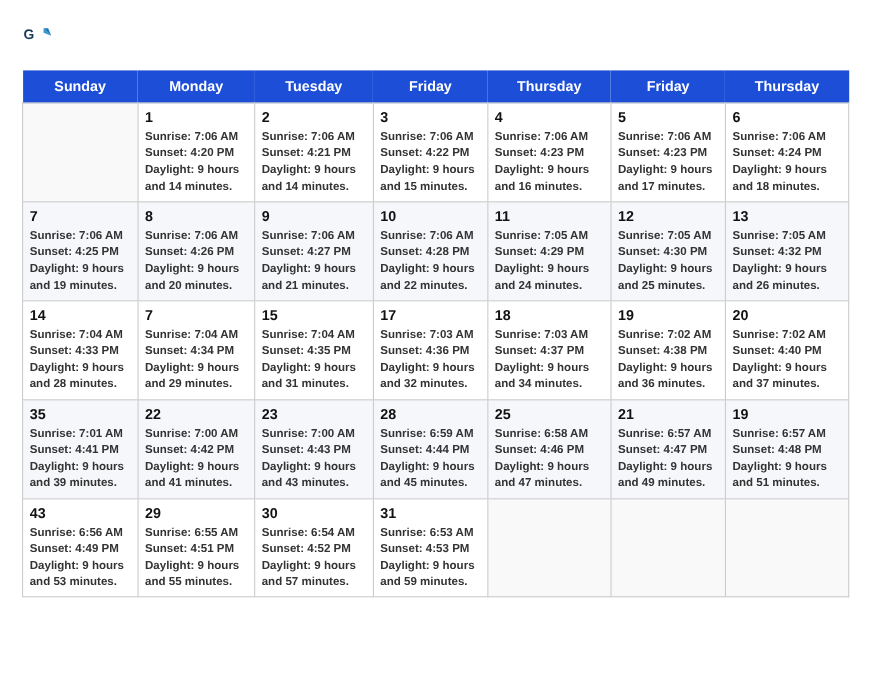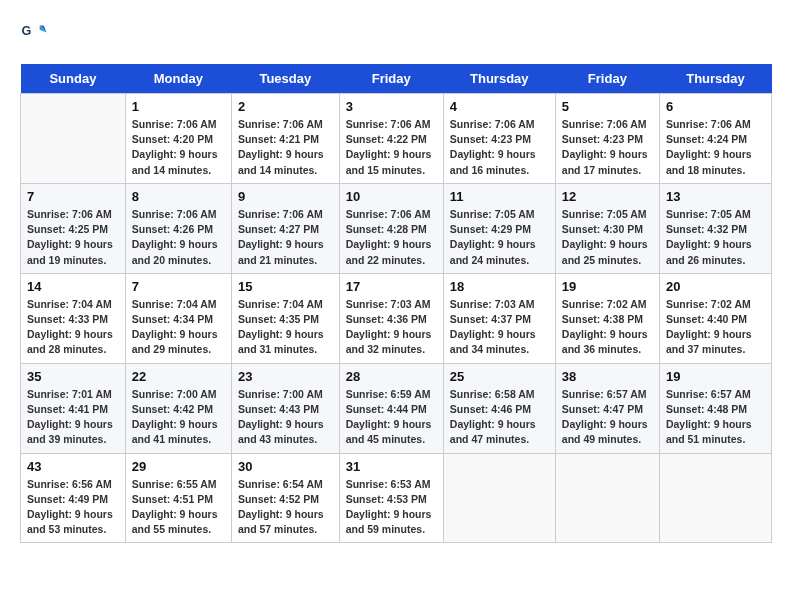--- a/index.html
+++ b/index.html
@@ -218,21 +218,21 @@
         </td>
         <td>
           <div class="day-num">28</div>
           <div class="day-detail">Sunrise: 6:59 AM<br>Sunset: 4:44 PM<br>Daylight: 9 hours and 45 minutes.</div>
         </td>
         <td>
           <div class="day-num">25</div>
           <div class="day-detail">Sunrise: 6:58 AM<br>Sunset: 4:46 PM<br>Daylight: 9 hours and 47 minutes.</div>
         </td>
         <td>
-          <div class="day-num">38</div>
+          <div class="day-num">21</div>
           <div class="day-detail">Sunrise: 6:57 AM<br>Sunset: 4:47 PM<br>Daylight: 9 hours and 49 minutes.</div>
         </td>
         <td>
           <div class="day-num">19</div>
           <div class="day-detail">Sunrise: 6:57 AM<br>Sunset: 4:48 PM<br>Daylight: 9 hours and 51 minutes.</div>
         </td>
       </tr>
       <tr>
         <td>
           <div class="day-num">43</div>

